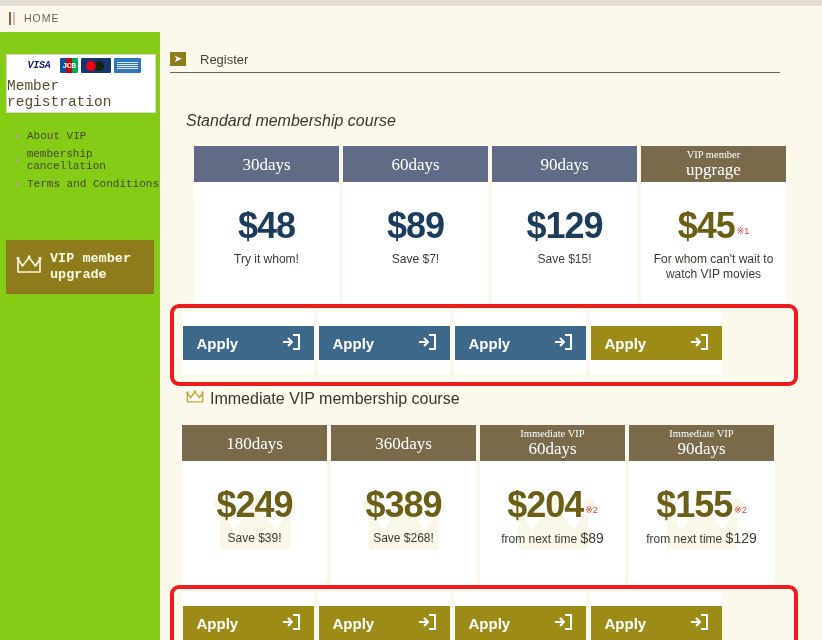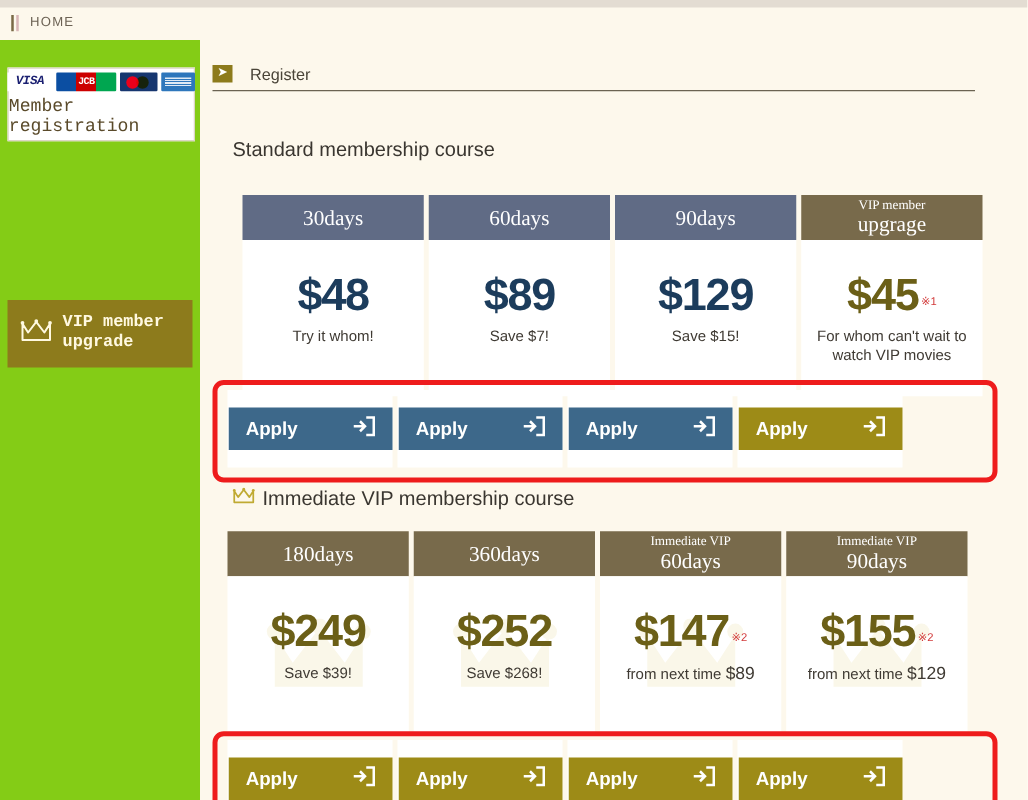--- a/index.html
+++ b/index.html
@@ -36,21 +36,21 @@
   }
   #member-reg-card{
     position:absolute;left:6px;top:22px;width:148px;height:57px;
     background:#ffffff;border:1px solid #dcd5c6;
     display:flex;flex-direction:column;align-items:center;justify-content:center;
   }
   .card-logos{display:flex;align-items:center;gap:3px;height:17px;}
   .logo{height:15px;display:flex;align-items:center;justify-content:center;
         font-size:8px;font-weight:bold;box-sizing:border-box;}
   .logo-visa{width:36px;color:#1a1f71;font-style:italic;font-size:10px;letter-spacing:-0.3px;background:#fff;}
-  .logo-jcb{width:48px;background:linear-gradient(90deg,#0b4ea2 0 33%,#cc0000 33% 66%,#00a650 66% 100%);
+  .logo-jcb{width:18px;background:linear-gradient(90deg,#0b4ea2 0 33%,#cc0000 33% 66%,#00a650 66% 100%);
             color:#fff;font-size:8px;letter-spacing:-0.5px;border-radius:1px;}
   .logo-mc{width:30px;background:#16366f;border-radius:1px;position:relative;}
   .logo-mc .c1,.logo-mc .c2{position:absolute;top:2.5px;width:10px;height:10px;border-radius:50%;}
   .logo-mc .c1{left:5px;background:#eb001b;}
   .logo-mc .c2{left:13px;background:#f79e1b;mix-blend-mode:multiply;}
   .logo-amex{width:27px;background:#2e77bc;border-radius:1px;position:relative;}
   .logo-amex:after{content:"";position:absolute;left:3px;top:4px;right:3px;height:7px;
      background:repeating-linear-gradient(0deg,#fff 0 1px,#2e77bc 1px 2px);opacity:.85;}
   .card-title{font-size:14.5px;color:#5a4a2a;margin-top:4px;}
   #sidebar-links{position:absolute;left:10px;top:92px;width:150px;}
@@ -67,21 +67,21 @@
   #register-head{
     position:absolute;left:0;top:14px;width:610px;height:26px;
     border-bottom:1px solid #6b6352;display:flex;align-items:center;
   }
   .reg-ico{width:16px;height:14px;background:#8d7b1c;margin-right:14px;
      display:flex;align-items:center;justify-content:center;color:#fff;font-size:10px;line-height:1;}
   #register-head .reg-text{font-size:13px;color:#4a4438;}
   .section-title{
     position:absolute;font-size:16px;color:#3a3630;display:flex;align-items:center;
   }
-  #std-title{left:16px;top:80px;}
+  #std-title{left:16px;top:80px;font-style:italic;}
   #vip-title{left:16px;top:358px;justify-content:center;}
   #vip-title .crown-s{margin-right:6px;}
   
   .grid{position:absolute;left:12px;width:628px;display:flex;gap:4px;}
   .col{width:145px;display:flex;flex-direction:column;}
   .col-head{
     height:36px;display:flex;flex-direction:column;align-items:center;justify-content:center;
     color:#ffffff;font-family:"Liberation Serif","DejaVu Serif",serif;
   }
   .col-head.blue{background:#606b85;}
@@ -111,21 +111,21 @@
     padding:0 14px;box-sizing:border-box;color:#ffffff;cursor:pointer;
     font-size:15px;font-weight:bold;
   }
   .apply-btn.blue{background:#3d688a;}
   .apply-btn.gold{background:#9d8b17;}
   .redbox{
     position:absolute;border:4px solid #ee1c1c;border-radius:9px;pointer-events:none;
   }
   #redbox1{left:0px;top:272px;width:620px;height:74px;}
   #redbox2{left:0px;top:553px;width:620px;height:76px;}
-  #grid1{top:124px;padding-left:12px;}
+  #grid1{top:114px;padding-left:12px;}
   #grid2{top:393px;}
   #apply1{top:280px;}
   #apply2{top:560px;}
 </style>
 </head>
 <body>
 
 <div id="top-strip"></div>
 
 <div id="breadcrumb">
@@ -146,20 +146,34 @@
         <div class="logo logo-jcb">JCB</div>
         <div class="logo logo-mc">
             <span class="c1"></span>
             <span class="c2"></span>
           </div>
         <div class="logo logo-amex"></div>
       </div>
       <div class="card-title">Member registration</div>
     </div>
 
+    <div id="sidebar-links">
+      <div class="side-link">
+        <span class="dot"></span>
+        <span>About VIP</span>
+      </div>
+      <div class="side-link">
+        <span class="dot"></span>
+        <span>membership cancellation</span>
+      </div>
+      <div class="side-link">
+        <span class="dot"></span>
+        <span>Terms and Conditions</span>
+      </div>
+    </div>
 
     <div id="vip-upgrade-btn">
       <span class="crown">
         <svg width="26" height="20" viewBox="0 0 26 20" aria-hidden="true">
           <path d="M2 4 L6.5 11 L13 2.5 L19.5 11 L24 4 L24 17 L2 17 Z" fill="none" stroke="#fff9e0" stroke-width="1.6" stroke-linejoin="round"></path>
           <circle cx="2" cy="3.2" r="1.5" fill="#fff9e0"></circle>
           <circle cx="13" cy="1.8" r="1.5" fill="#fff9e0"></circle>
           <circle cx="24" cy="3.2" r="1.5" fill="#fff9e0"></circle>
         </svg>
       </span>
@@ -325,42 +339,42 @@
         <div class="col-body">
           <span class="wm">
             <svg width="84" height="64" viewBox="0 0 26 20">
                 <path d="M2 4 L6.5 11 L13 2.5 L19.5 11 L24 4 L24 17 L2 17 Z" fill="#f6f1d8"></path>
                 <circle cx="2" cy="3.2" r="2" fill="#f6f1d8"></circle>
                 <circle cx="13" cy="1.8" r="2" fill="#f6f1d8"></circle>
                 <circle cx="24" cy="3.2" r="2" fill="#f6f1d8"></circle>
               </svg>
           </span>
           <div class="price-row">
-            <span class="price gold">$252</span>
+            <span class="price gold">$389</span>
           </div>
           <div class="sub">Save $268!</div>
         </div>
       </div>
 
       <div class="col">
         <div class="col-head brown">
           <div class="head-sub">Immediate VIP</div>
           <div class="head-main">60days</div>
         </div>
         <div class="col-body">
           <span class="wm">
             <svg width="84" height="64" viewBox="0 0 26 20">
                 <path d="M2 4 L6.5 11 L13 2.5 L19.5 11 L24 4 L24 17 L2 17 Z" fill="#f6f1d8"></path>
                 <circle cx="2" cy="3.2" r="2" fill="#f6f1d8"></circle>
                 <circle cx="13" cy="1.8" r="2" fill="#f6f1d8"></circle>
                 <circle cx="24" cy="3.2" r="2" fill="#f6f1d8"></circle>
               </svg>
           </span>
           <div class="price-row">
-            <span class="price gold">$147</span>
+            <span class="price gold">$204</span>
             <span class="note-mark">※2</span>
           </div>
           <div class="sub"><span>from next time </span><span class="amt">$89</span></div>
         </div>
       </div>
 
       <div class="col">
         <div class="col-head brown">
           <div class="head-sub">Immediate VIP</div>
           <div class="head-main">90days</div>

